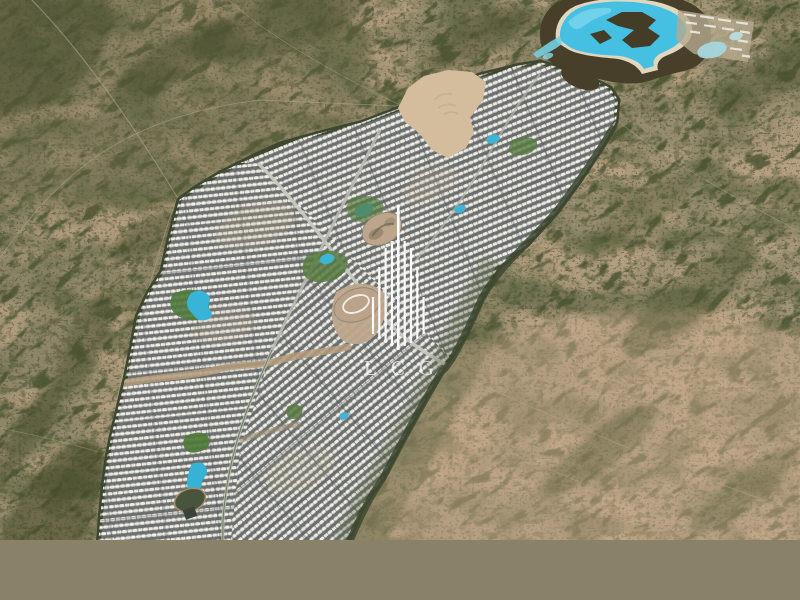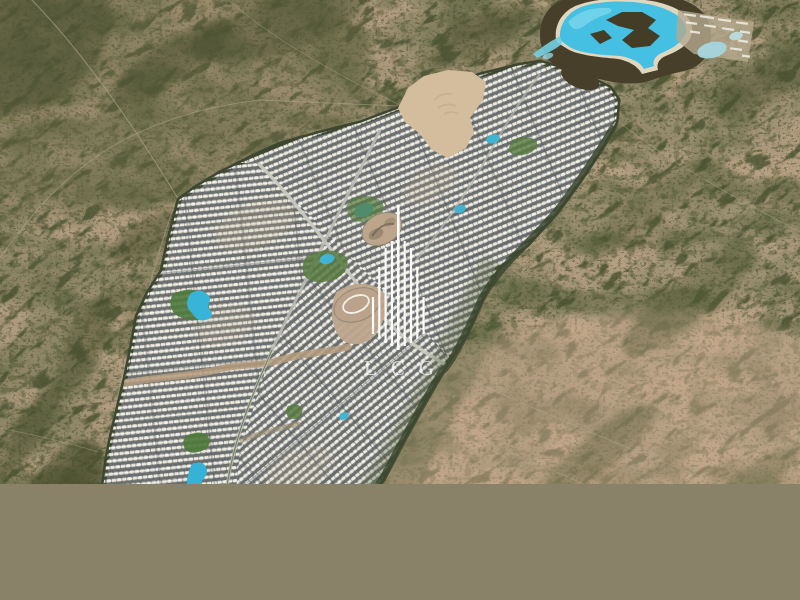--- a/index.html
+++ b/index.html
@@ -1,16 +1,16 @@
 <!DOCTYPE html>
 <html><head>
 <meta charset="utf-8">
 <style>
   html,body{margin:0;padding:0;background:#8a8268;}
-  #stage{width:800px;height:484px;overflow:hidden;position:relative;font-family:"Liberation Sans",sans-serif;}
+  #stage{width:800px;height:540px;overflow:hidden;position:relative;font-family:"Liberation Sans",sans-serif;}
 </style>
 </head>
 <body>
 <div id="stage">
 <svg width="800" height="600" viewBox="0 0 800 600" xmlns="http://www.w3.org/2000/svg">
 <defs>
   <linearGradient id="desertGrad" x1="0" y1="0" x2="1" y2="1">
     <stop offset="0" stop-color="#827d5e"></stop>
     <stop offset="0.45" stop-color="#948a6c"></stop>
     <stop offset="1" stop-color="#aa9a7e"></stop>

